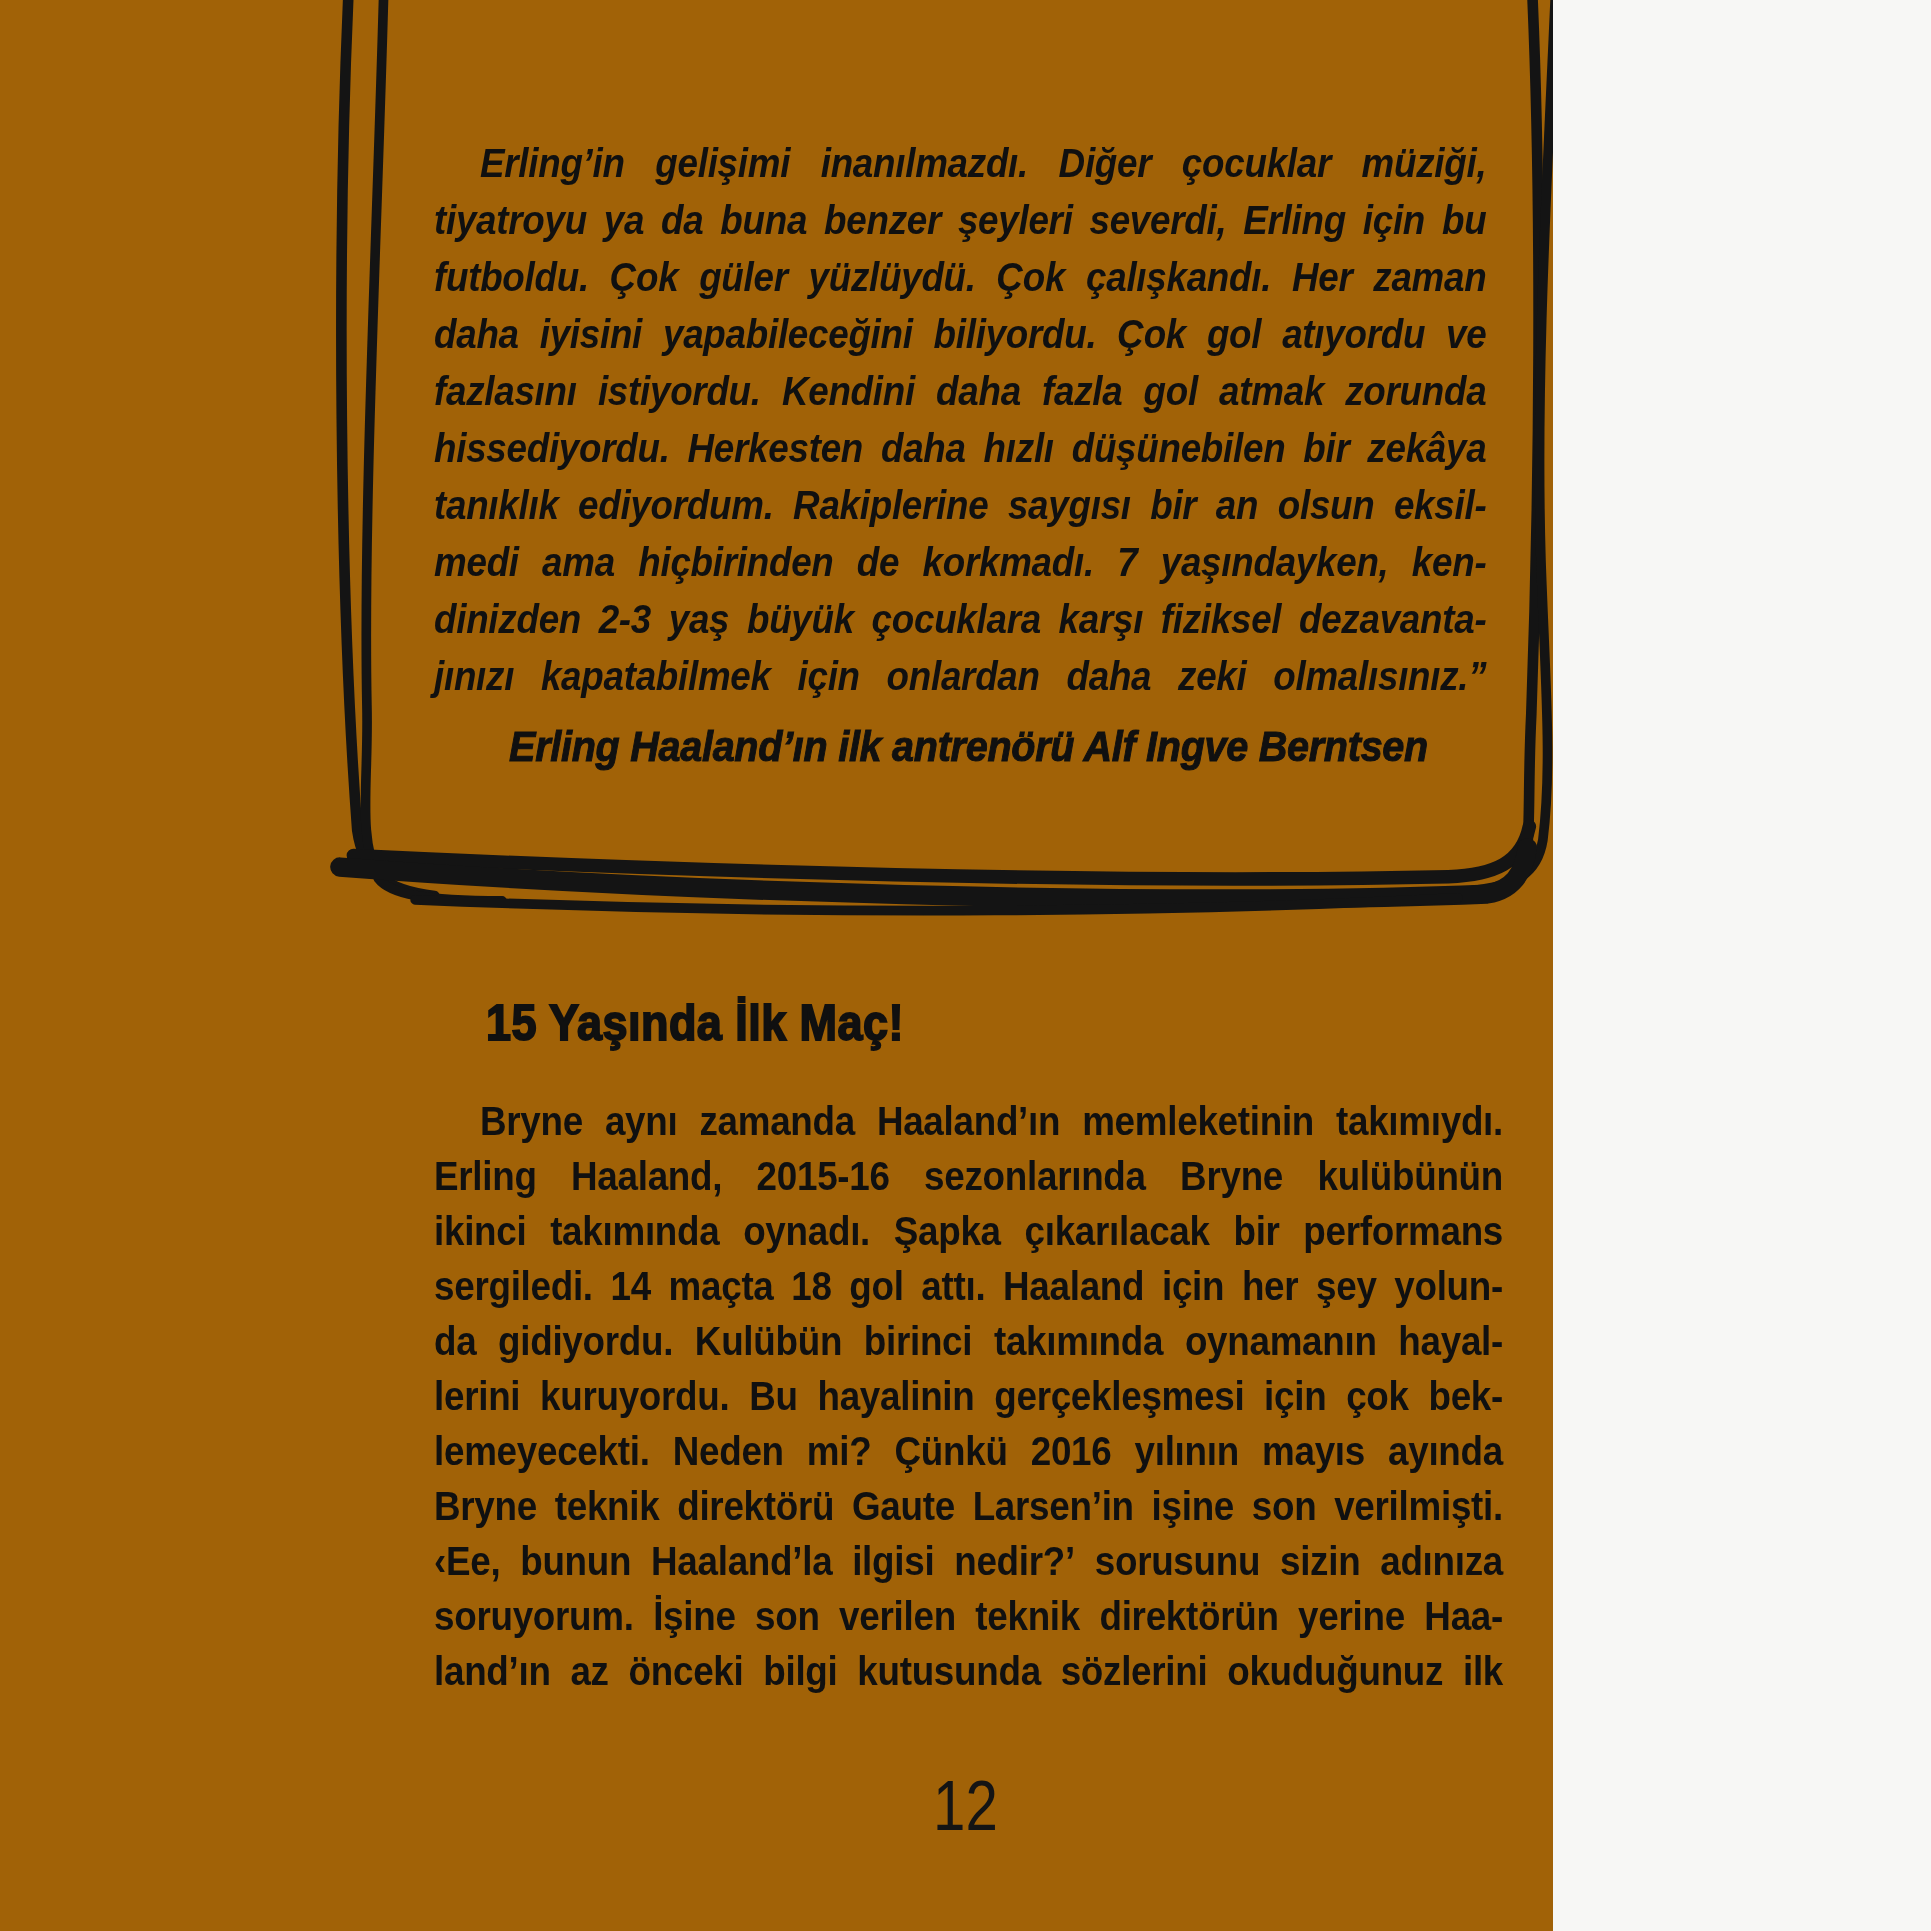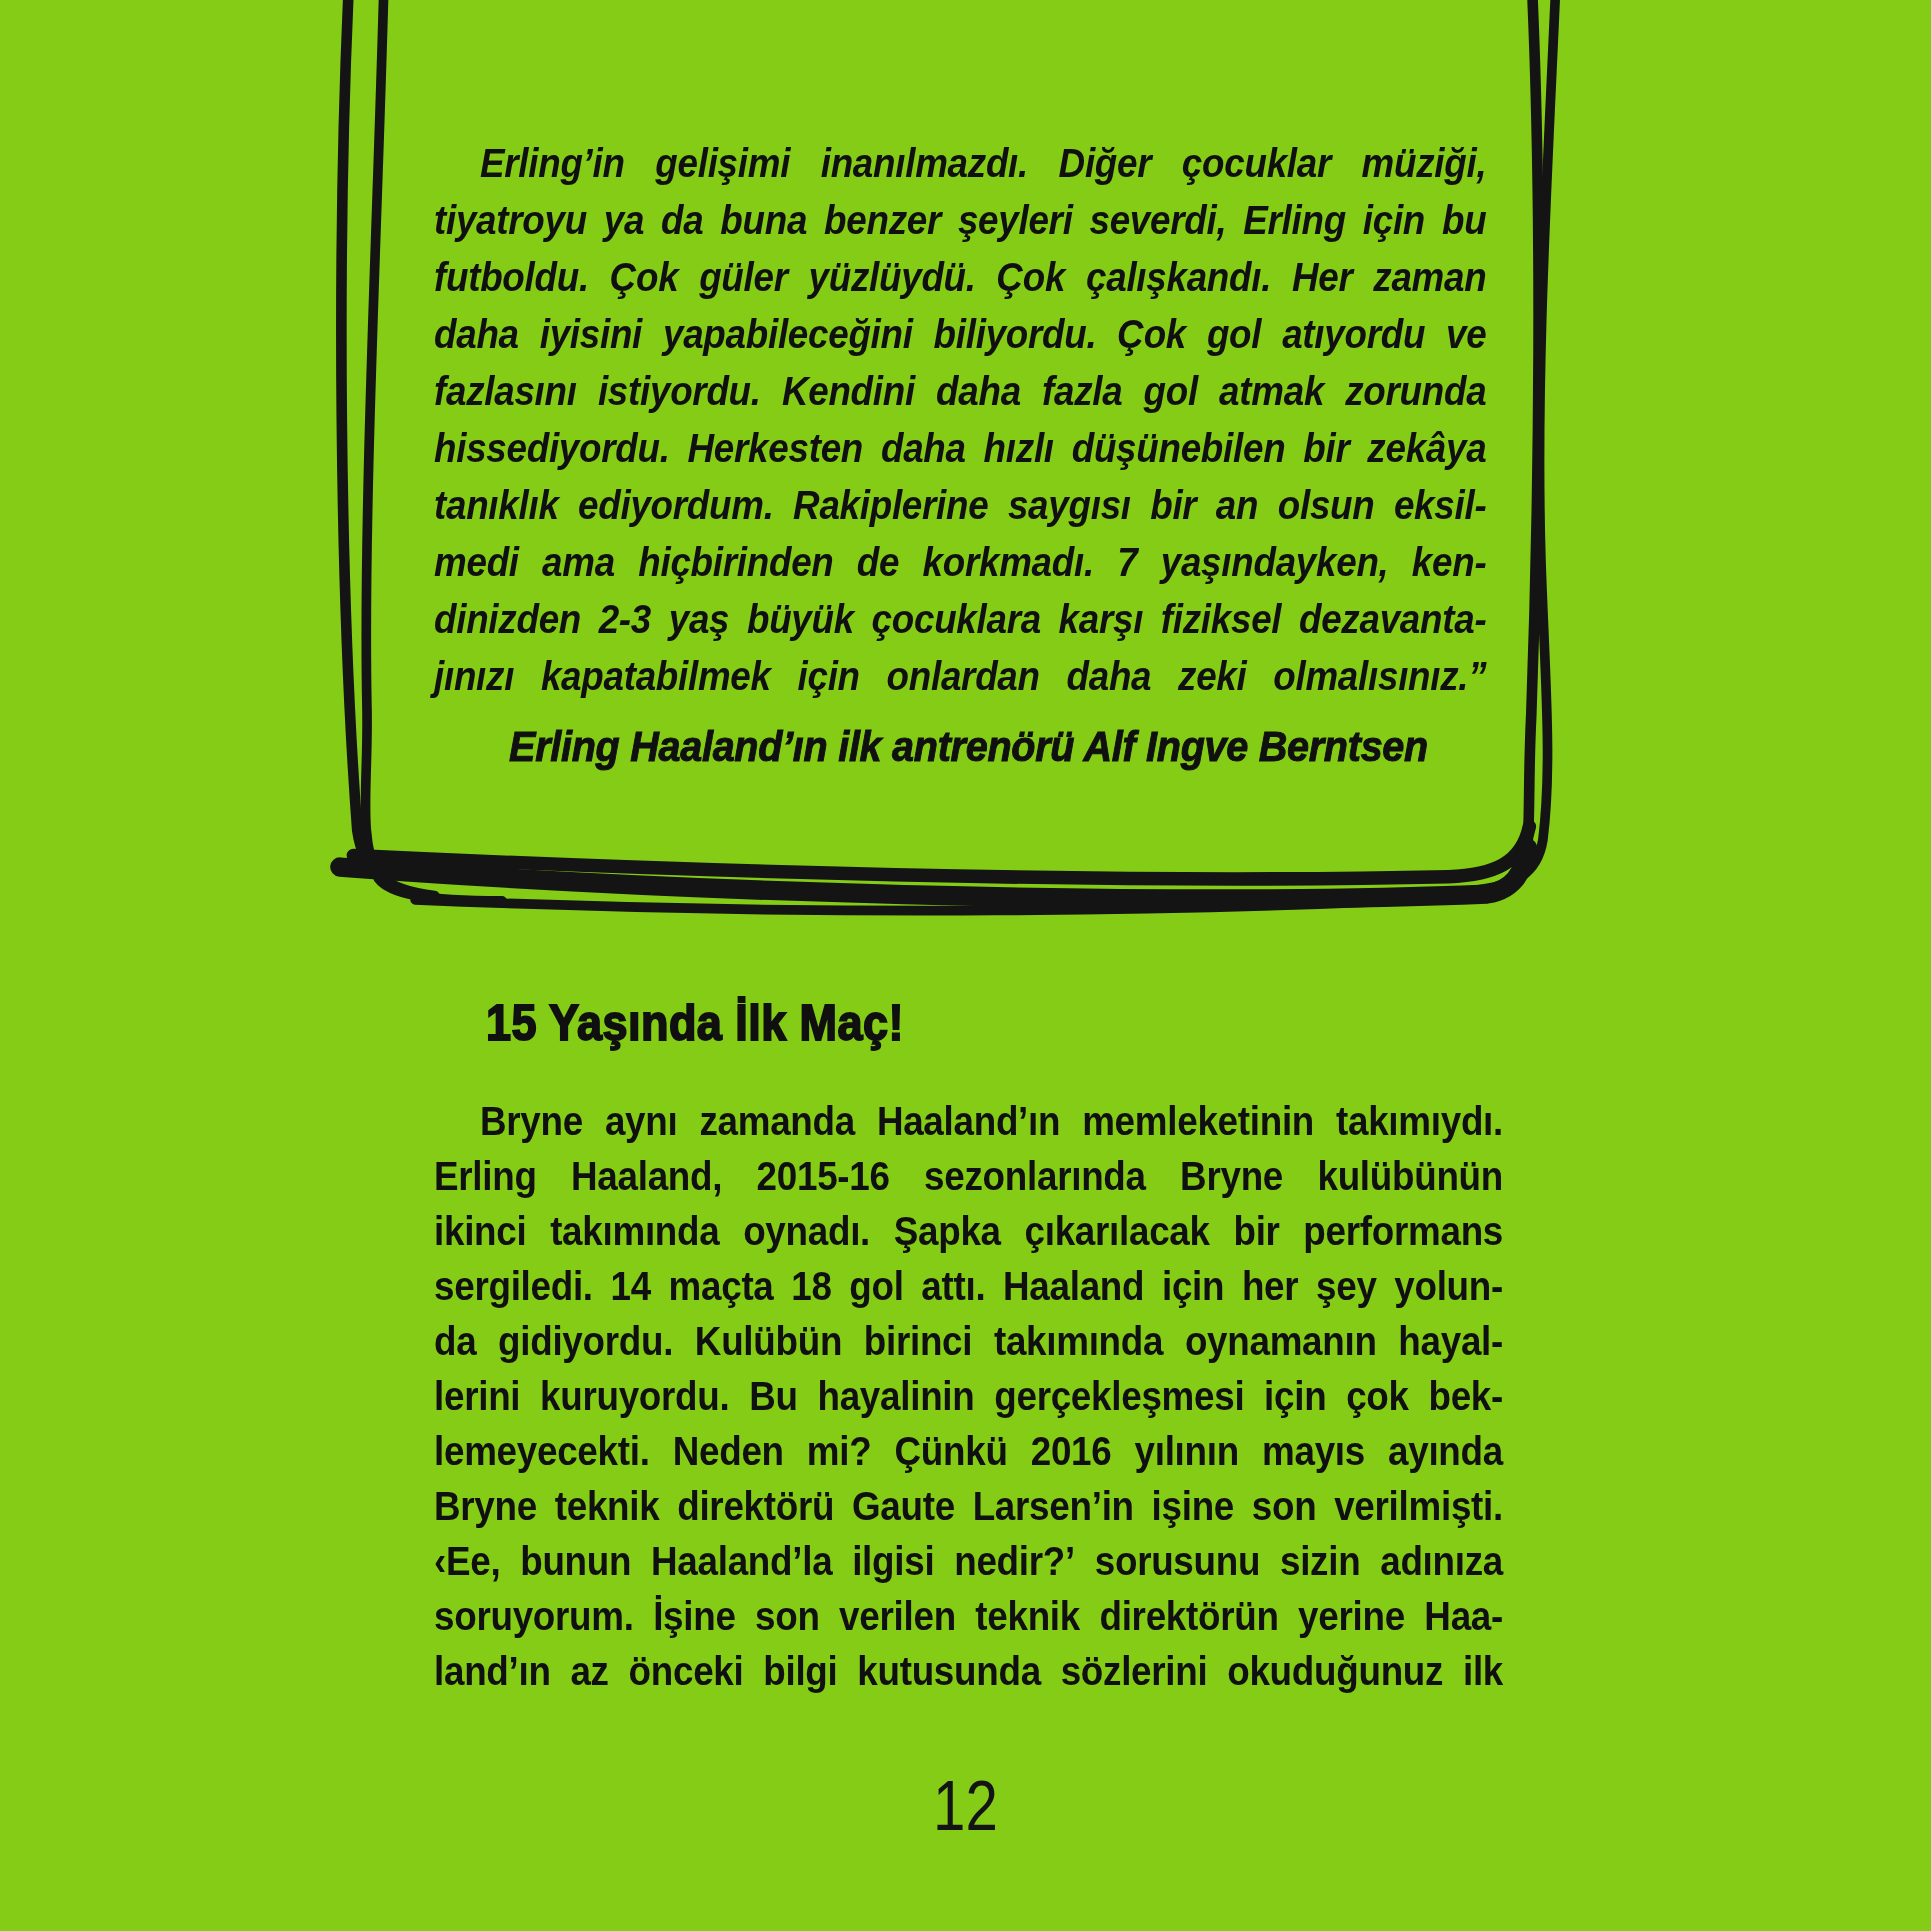--- a/index.html
+++ b/index.html
@@ -2,22 +2,22 @@
 <html><head>
 <meta charset="utf-8">
 <style>
   html,body{margin:0;padding:0;}
   body{
     width:1931px;height:1931px;
     background:#f7f7f5;
     font-family:"Liberation Sans", sans-serif;
   }
   .page{
-    position:absolute;left:0;top:0;width:1931px;height:1931px;
-    background:#84cc16;color:#101010;overflow:hidden;
+    position:absolute;left:0;top:0;width:1553px;height:1931px;
+    background:#a16207;color:#101010;overflow:hidden;
   }
   .sketch-box{position:absolute;left:0;top:0;width:1931px;height:1931px;pointer-events:none;}
 
   
   .quote{
     position:absolute;left:434px;top:141px;width:1144px;
     transform:scaleX(0.92);transform-origin:top left;
     font-style:italic;font-weight:bold;font-size:40px;
     letter-spacing:-0.3px;
   }

